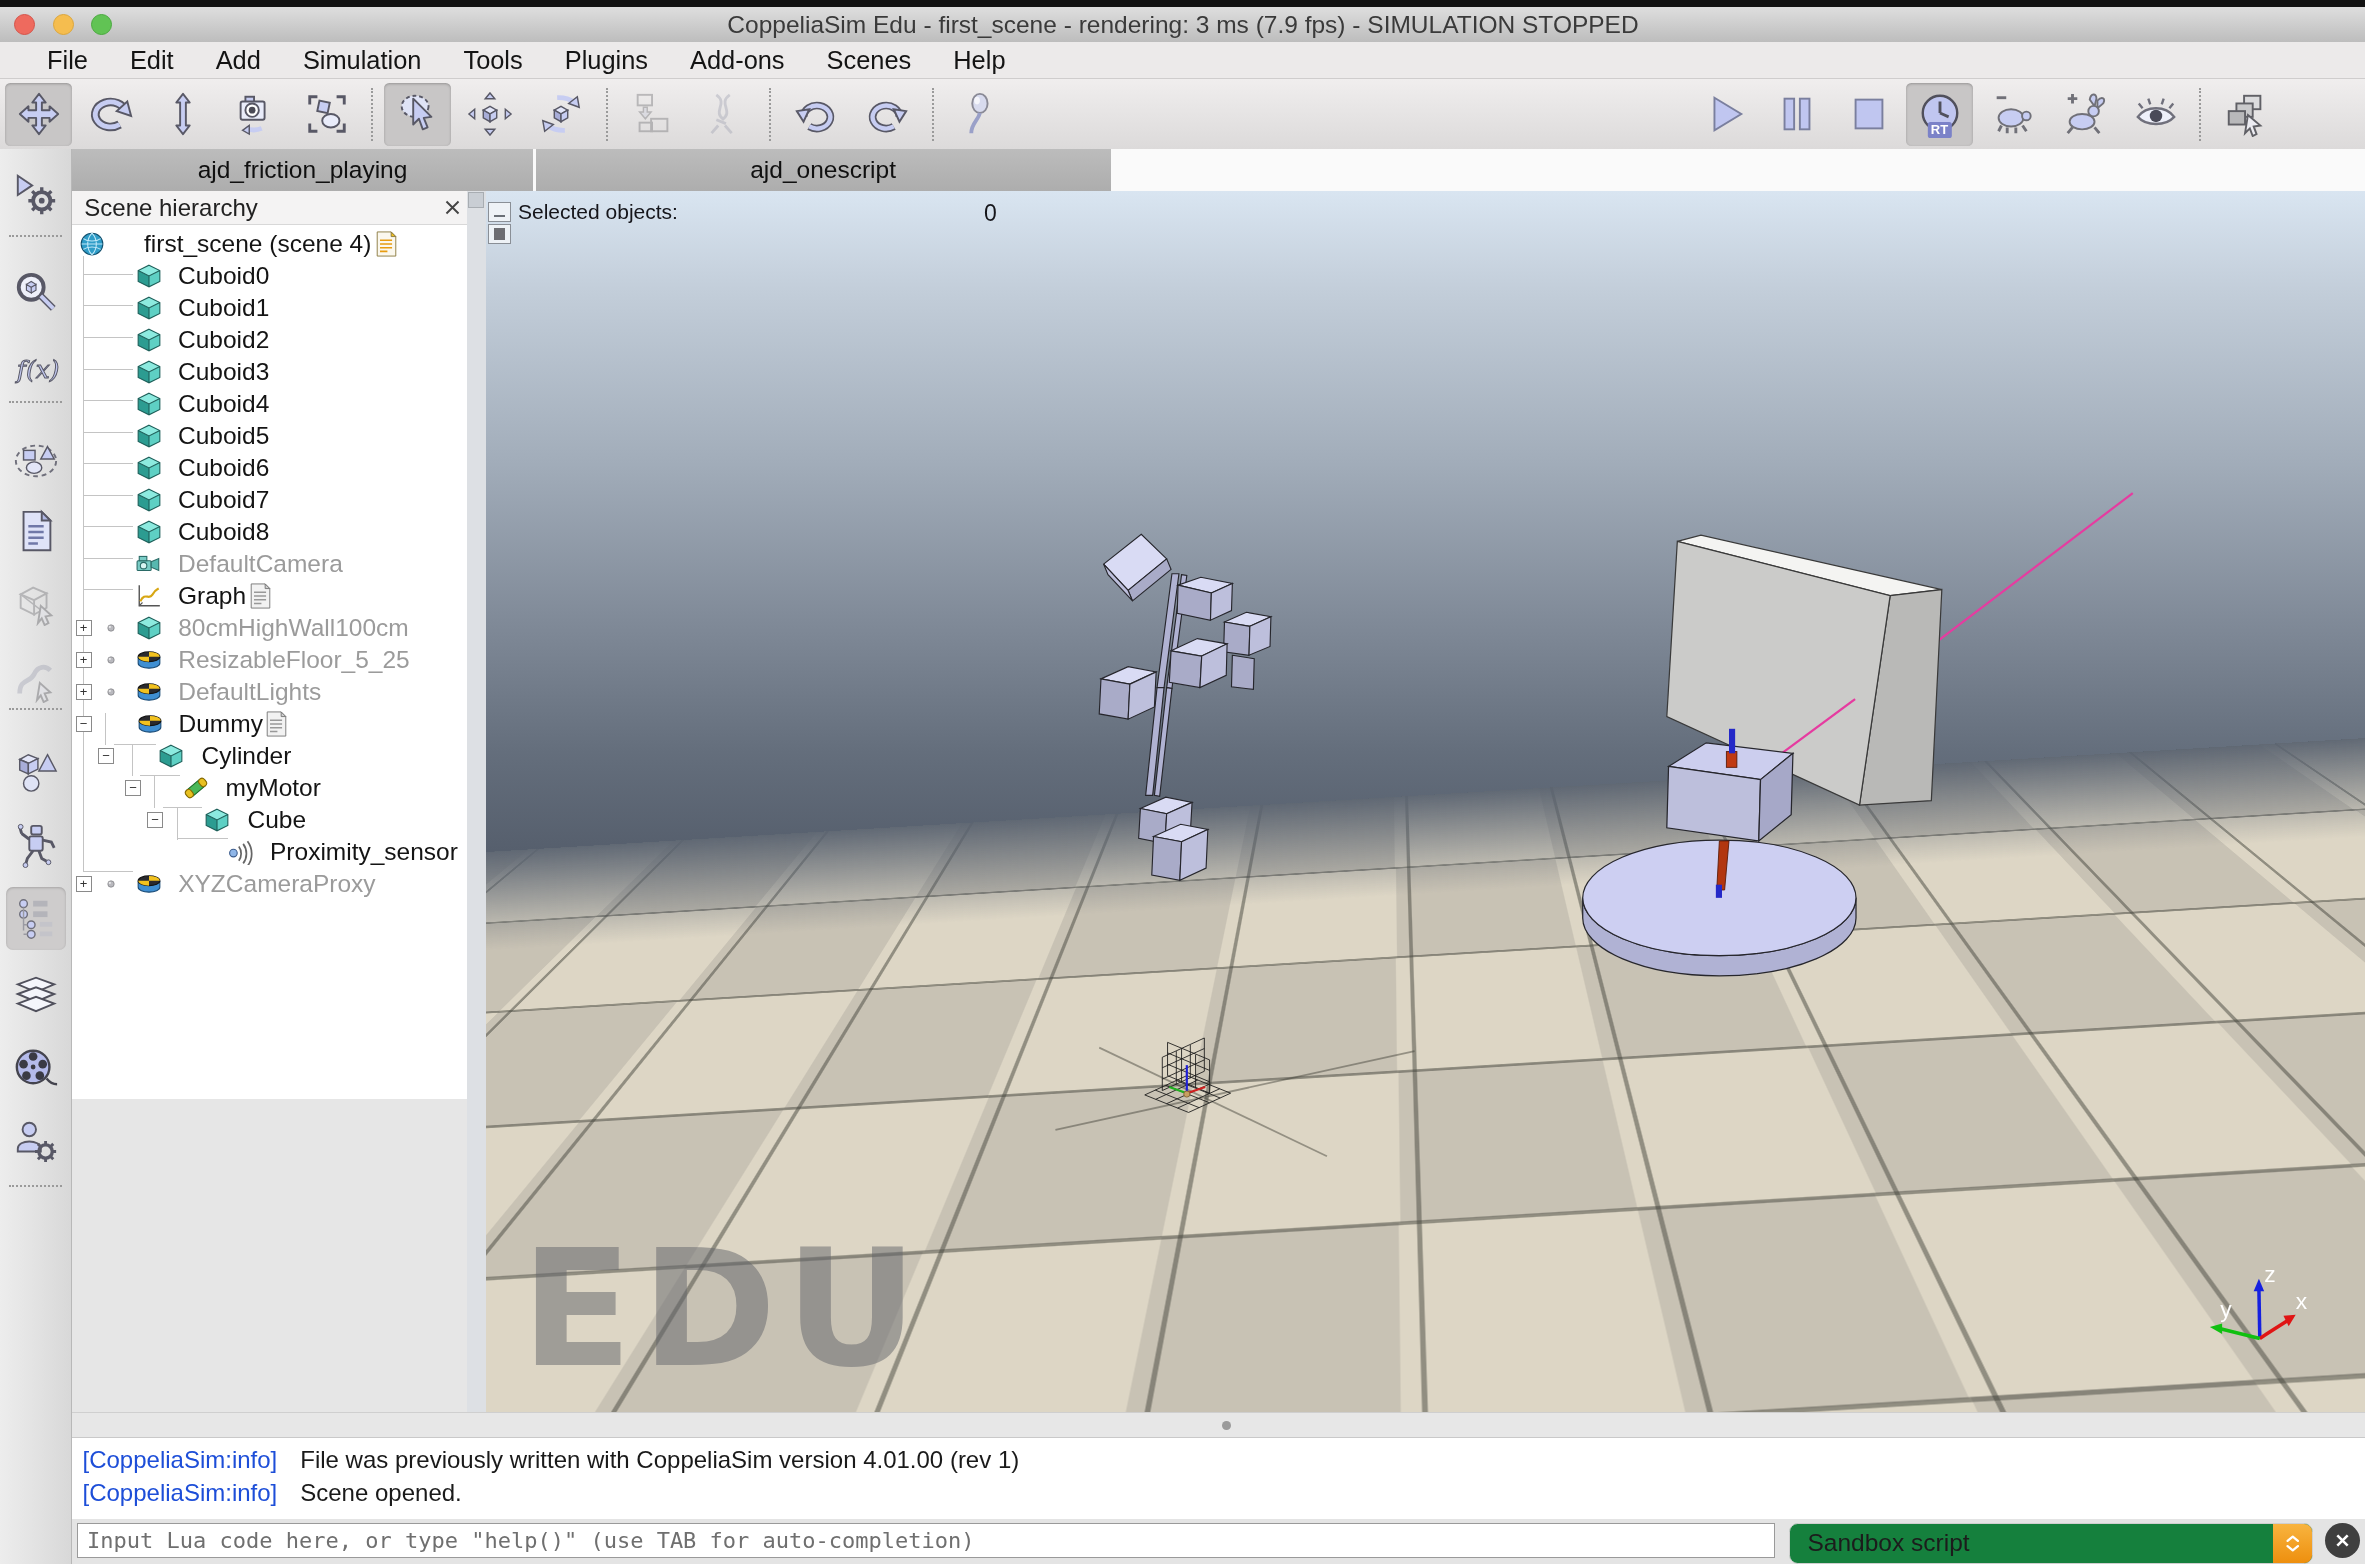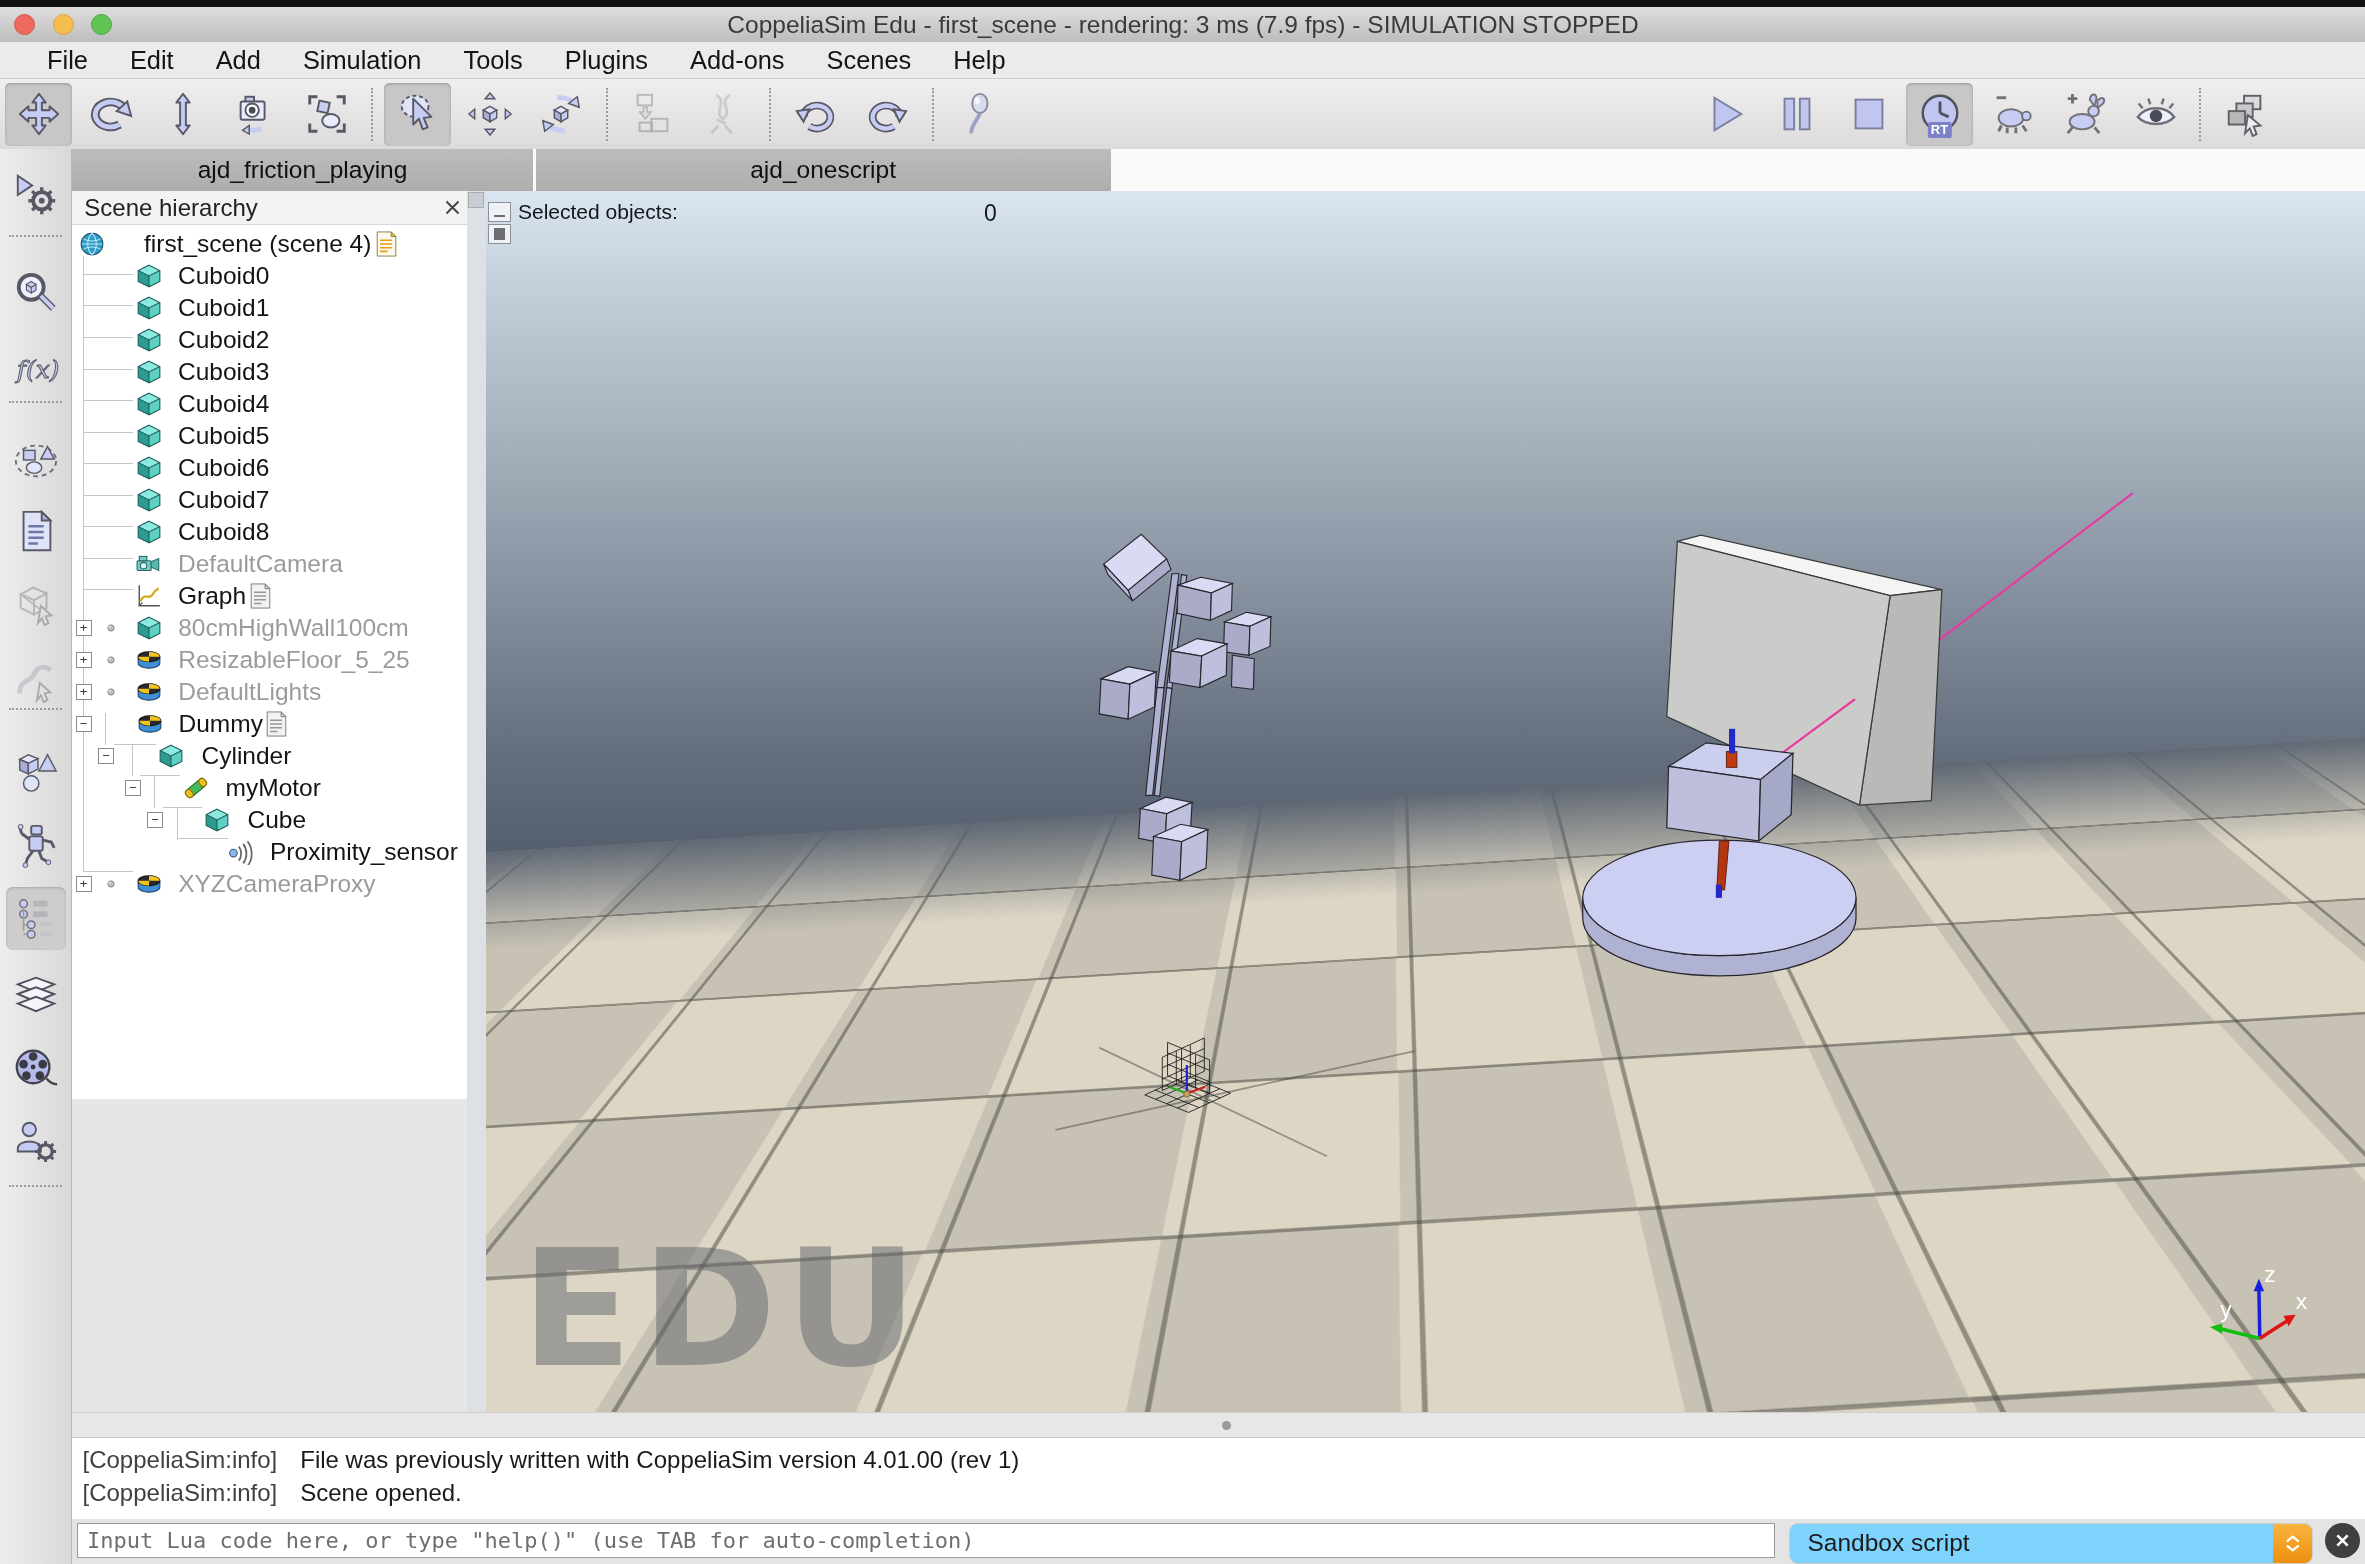--- a/index.html
+++ b/index.html
@@ -77,26 +77,26 @@
   .pagebtn{position:absolute;left:1.8px;z-index:5;width:23px;height:20px;background:#eef2f6;border:0.9px solid #8a8f96;box-sizing:border-box;display:flex;align-items:center;justify-content:center}
   #pb1{top:10.5px}#pb2{top:33px}
   #pb1 .bar{width:11.4px;height:2.6px;background:#6a6f76;margin-top:8.8px}
   #pb2 .sq{width:11.4px;height:11.4px;background:#6d6d72}
 
   
   #splitter{position:absolute;left:72px;top:1412px;width:2294px;height:24.5px;background:#e7e7e7;border-top:0.9px solid #cfcfcf;box-sizing:border-box}
   #splitter .grip{position:absolute;left:1150px;top:8px;width:8.8px;height:8.8px;border-radius:4.4px;background:#9b9b9b}
   #statusbar{position:absolute;left:72px;top:1437px;width:2294px;height:82px;background:#fff;border-top:0.9px solid #c9c9c9;box-sizing:border-box;padding:5.3px 0 0 10.5px}
   .sline{font-size:24px;line-height:33px;white-space:nowrap}
-  .sline .pfx{color:#404040}
+  .sline .pfx{color:#1d4ed8}
   .sline .msg{color:#1a1a1a;margin-left:23px}
   #consolebar{position:absolute;left:72px;top:1519px;width:2294px;height:46px;background:#e4e4e4}
   #luainput{position:absolute;left:5.3px;top:4.4px;width:1698px;height:35px;border:1.8px solid #9a9a9a;background:#fff;font-family:"DejaVu Sans Mono",monospace;font-size:22px;color:#333;padding:0 8.8px;box-sizing:border-box;outline:none}
   #luainput::placeholder{color:#6f6f6f;opacity:1}
-  #scriptdd{position:absolute;left:1717px;top:3.5px;width:522px;height:39px;background:#7dd3fc;border:0.9px solid #cfcfcf;border-radius:8.8px;display:flex;align-items:center;overflow:hidden}
+  #scriptdd{position:absolute;left:1717px;top:3.5px;width:522px;height:39px;background:#15803d;border:0.9px solid #cfcfcf;border-radius:8.8px;display:flex;align-items:center;overflow:hidden}
   #scriptdd .ddtxt{font-size:24.5px;color:#1c1c1c;padding-left:17.5px;flex:1;white-space:nowrap}
   #scriptdd .step{width:39px;height:39px;background:linear-gradient(#f8b43f,#ee8f0e);display:flex;align-items:center;justify-content:center;flex:none}
   #consclose{position:absolute;left:2253px;top:4.4px;width:35px;height:35px;border-radius:50%;background:#3f3f3f;display:flex;align-items:center;justify-content:center}
 </style>
 </head>
 <body>
 
 <svg width="0" height="0" style="position:absolute">
 <defs>
 <symbol id="s-pan" viewBox="0 0 48 48">

